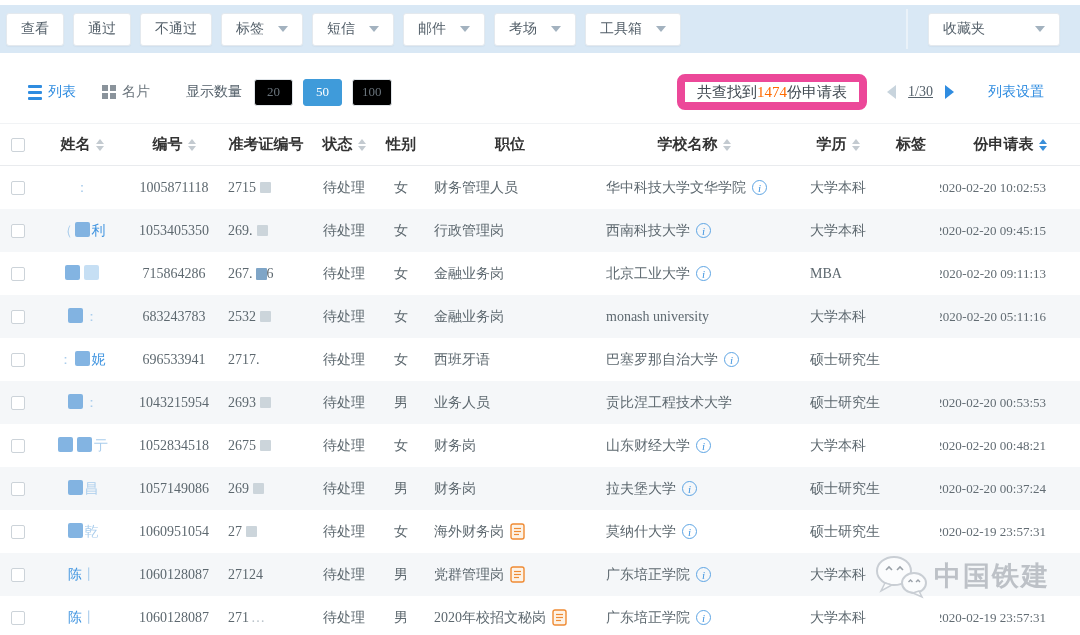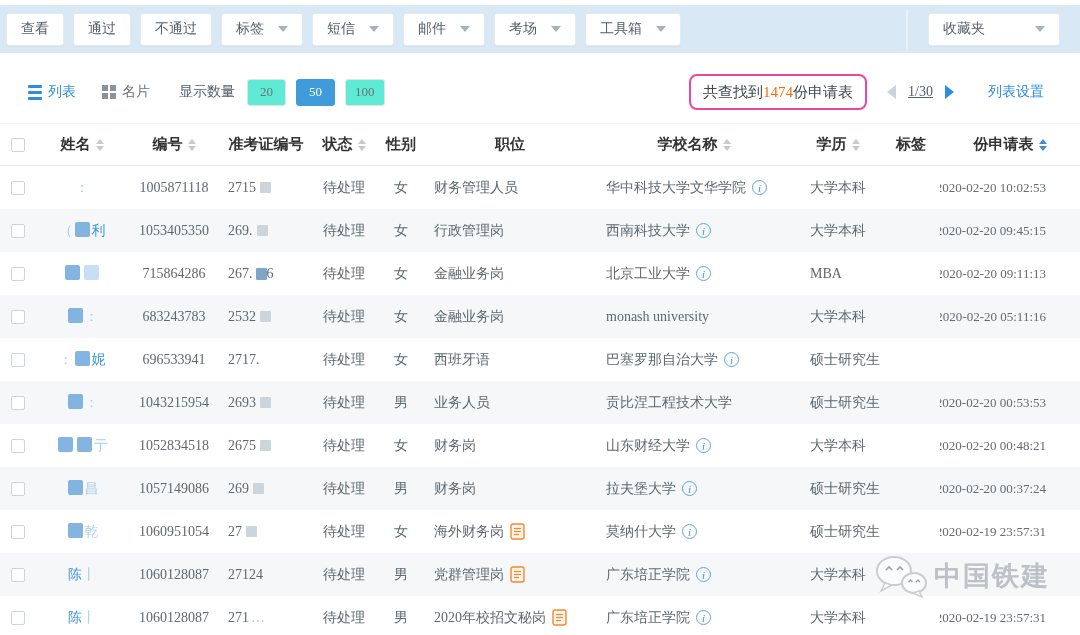--- a/index.html
+++ b/index.html
@@ -23,26 +23,26 @@
   
   .viewbar { margin-top:21px; height:36px; display:flex; align-items:center;
     padding:0 36px 0 28px; }
   .vb-item { display:inline-flex; align-items:center; gap:6px; font-size:14px;
     color:#6a747c; margin-right:26px; cursor:pointer; }
   .vb-item.active { color:#2f8ce0; }
   .ic-list { display:inline-flex; flex-direction:column; gap:3px; }
   .ic-list i { display:block; width:14px; height:3px; background:#2f8ce0; border-radius:1px; }
   .ic-grid { display:inline-grid; grid-template-columns:6px 6px; gap:2px; }
   .ic-grid i { display:block; width:6px; height:6px; background:#8a939b; }
-  .vb-label { font-size:14px; color:#54606a; margin:0 12px 0 3px; }
-  .cnt { height:27px; min-width:39px; padding:0 9px; margin-right:10px; background:#5eead4;
+  .vb-label { font-size:14px; color:#54606a; margin:0 12px 0 10px; }
+  .cnt { height:27px; min-width:39px; padding:0 9px; margin-right:10px; background:#000000;
     border:1px solid #dfe4e8; border-radius:3px; font-size:13px; color:#6a747c;
     font-family:inherit; cursor:pointer; }
   .cnt.active { background:#3f9bda; border-color:#3f9bda; color:#fff; }
-  .result-box { margin-left:auto; height:36px; border:2px solid #ec4899; border-radius:8px;
+  .result-box { margin-left:auto; height:36px; border:8px solid #ec4899; border-radius:8px;
     display:flex; align-items:center; padding:0 12px; font-size:15px; color:#3f4850; }
   .orange { color:#ff6a00; }
   .pg-arrow { width:0; height:0; border-top:7px solid transparent;
     border-bottom:7px solid transparent; cursor:pointer; }
   .pg-arrow.left  { border-right:9px solid #c8d4dd; margin:0 12px 0 20px; }
   .pg-arrow.right { border-left:9px solid #2f8ce0; margin-left:12px; }
   .pg-num { font-size:14px; color:#54606a;text-decoration:underline; }
   .settings { color:#2f8ce0; font-size:14px; margin-left:34px; cursor:pointer; text-decoration:none; }
 
   

